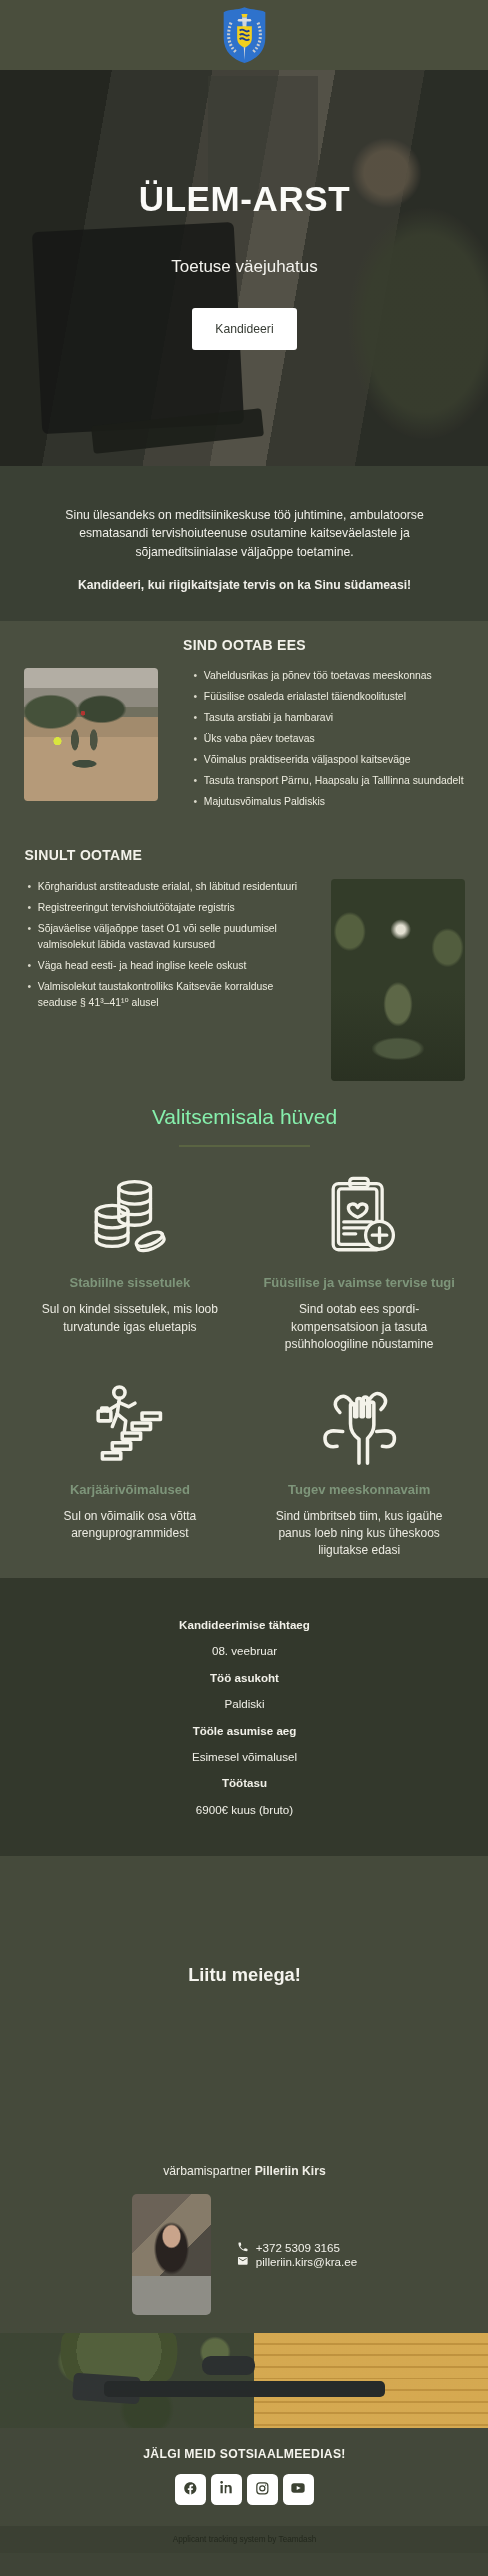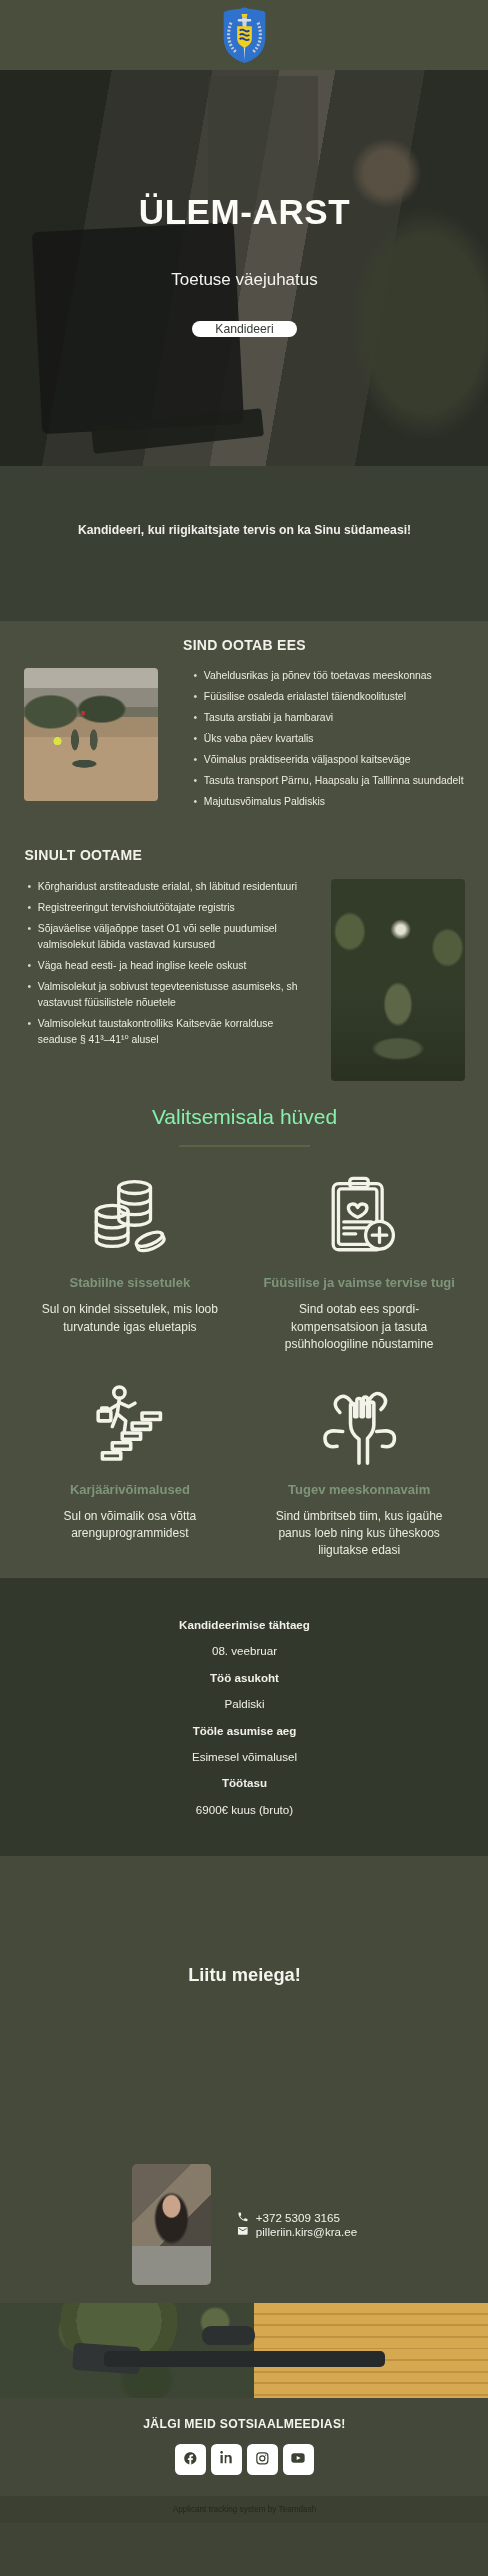--- a/index.html
+++ b/index.html
@@ -46,21 +46,21 @@
   }
   .hero-overlay { position:absolute; inset:0; background:rgba(21,23,18,.47); }
   .hero-content { position:relative; z-index:2; margin-top:-6.1px; }
   .hero-title {
     font-size:35px; font-weight:700; letter-spacing:0.6px; color:#fbfbf8;
   }
   .hero-subtitle { margin-top:38px; font-size:17px; font-weight:400; color:#f4f3ee; }
   .hero-apply {
     margin-top:31px; display:inline-block; border:none; cursor:pointer;
     background:#ffffff; color:#363b33; font-size:12.2px;
-    font-family:inherit; padding:1px 23px; border-radius:10px;
+    font-family:inherit; padding:14px 23px; border-radius:3px;
   }
 
   
   .intro {
     height:155px; background:#3a4034; text-align:center; padding:40px 58px 0;
   }
   .intro p { font-size:12.2px; line-height:1.5; color:#f0efe9; }
   .intro .highlight { margin-top:14.7px; font-weight:700; }
 
   
@@ -222,50 +222,50 @@
     </div>
     <div class="hero-overlay"></div>
     <div class="hero-content">
       <h1 class="hero-title">ÜLEM-ARST</h1>
       <div class="hero-subtitle">Toetuse väejuhatus</div>
       <button class="hero-apply">Kandideeri</button>
     </div>
   </section>
 
   <section class="intro">
+    <p>Sinu ülesandeks on meditsiinikeskuse töö juhtimine, ambulatoorse esmatasandi tervishoiuteenuse osutamine kaitseväelastele ja sõjameditsiinialase väljaõppe toetamine.</p>
     <p class="highlight">Kandideeri, kui riigikaitsjate tervis on ka Sinu südameasi!</p>
   </section>
 
   <div class="main-block">
 
     <section class="offer">
       <h2 class="upper">SIND OOTAB EES</h2>
       <div class="offer-row">
         <div class="photo-card field-medics-photo"></div>
         <ul class="bullets">
           <li>Vaheldusrikas ja põnev töö toetavas meeskonnas</li>
           <li>Füüsilise osaleda erialastel täiendkoolitustel</li>
           <li>Tasuta arstiabi ja hambaravi</li>
-          <li>Üks vaba päev kvartalis</li>
+          <li>Üks vaba päev toetavas</li>
           <li>Võimalus praktiseerida väljaspool kaitseväge</li>
           <li>Tasuta transport Pärnu, Haapsalu ja Talllinna suundadelt</li>
           <li>Majutusvõimalus Paldiskis</li>
         </ul>
       </div>
     </section>
 
     <section class="expect">
       <h2 class="upper">SINULT OOTAME</h2>
       <div class="expect-row">
         <ul class="bullets">
           <li>Kõrgharidust arstiteaduste erialal, sh läbitud residentuuri</li>
           <li>Registreeringut tervishoiutöötajate registris</li>
           <li>Sõjaväelise väljaõppe taset O1 või selle puudumisel valmisolekut läbida vastavad kursused</li>
           <li>Väga head eesti- ja head inglise keele oskust</li>
-          <li>Valmisolekut ja sobivust tegevteenistusse asumiseks, sh vastavust füüsilistele nõuetele</li>
           <li>Valmisolekut taustakontrolliks Kaitseväe korralduse seaduse § 41³–41¹⁰ alusel</li>
         </ul>
         <div class="photo-card tent-medics-photo"></div>
       </div>
     </section>
 
     <section class="benefits">
       <h2 class="big">Valitsemisala hüved</h2>
       <div class="divider"></div>
       <div class="benefits-grid">
@@ -355,20 +355,21 @@
     <p class="lbl">Tööle asumise aeg</p>
     <p>Esimesel võimalusel</p>
     <p class="lbl">Töötasu</p>
     <p>6900€ kuus (bruto)</p>
   </section>
 
   <section class="join-contact">
     <h2 class="join-heading">Liitu meiega!</h2>
 
     <div class="contact">
+      <p class="partner-line"><span>värbamispartner </span><b>Pilleriin Kirs</b></p>
       <div class="contact-row">
         <div class="recruiter-photo"></div>
         <div class="contact-info">
           <div class="contact-item">
             <span>
               <svg width="11.6" height="11.6" viewBox="0 0 24 24" aria-hidden="true">
                   <path d="M6.6 10.8c1.5 3 3.9 5.4 6.9 6.9l2.3-2.3c.3-.3.7-.4 1.1-.2 1.2.4 2.5.6 3.8.6.6 0 1 .4 1 1V20c0 .6-.4 1-1 1C10.6 21 3 13.4 3 4c0-.6.4-1 1-1h3.2c.6 0 1 .4 1 1 0 1.3.2 2.6.6 3.8.1.4 0 .8-.2 1.1l-2 1.9z"></path>
                 </svg>
             </span>
             <span>+372 5309 3165</span>

